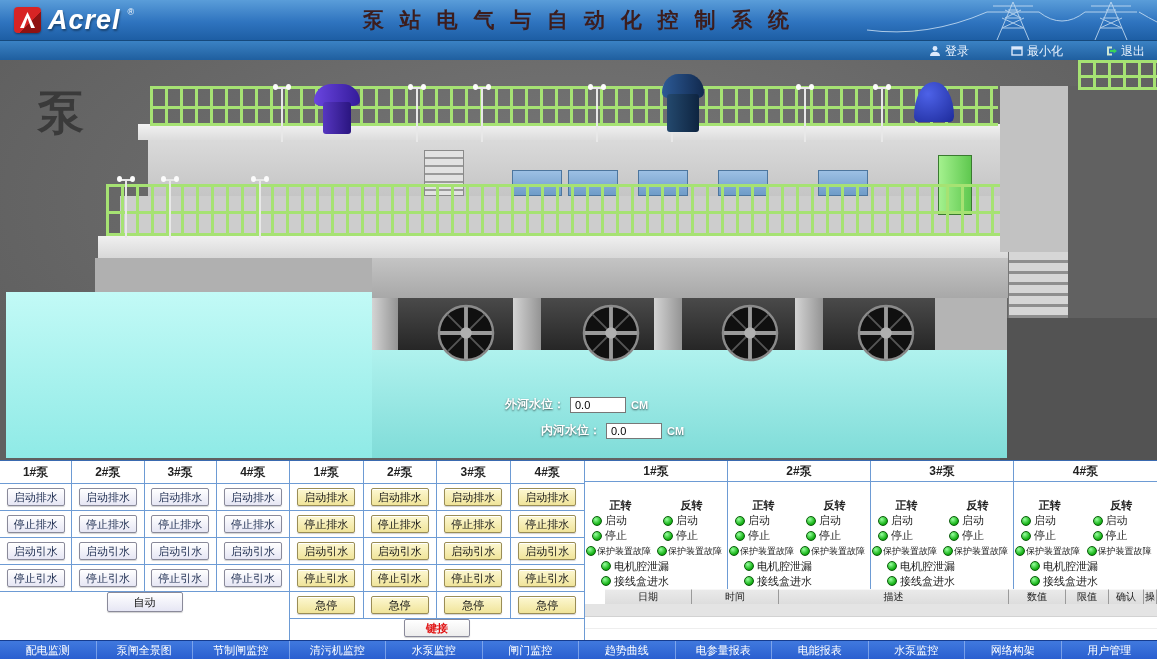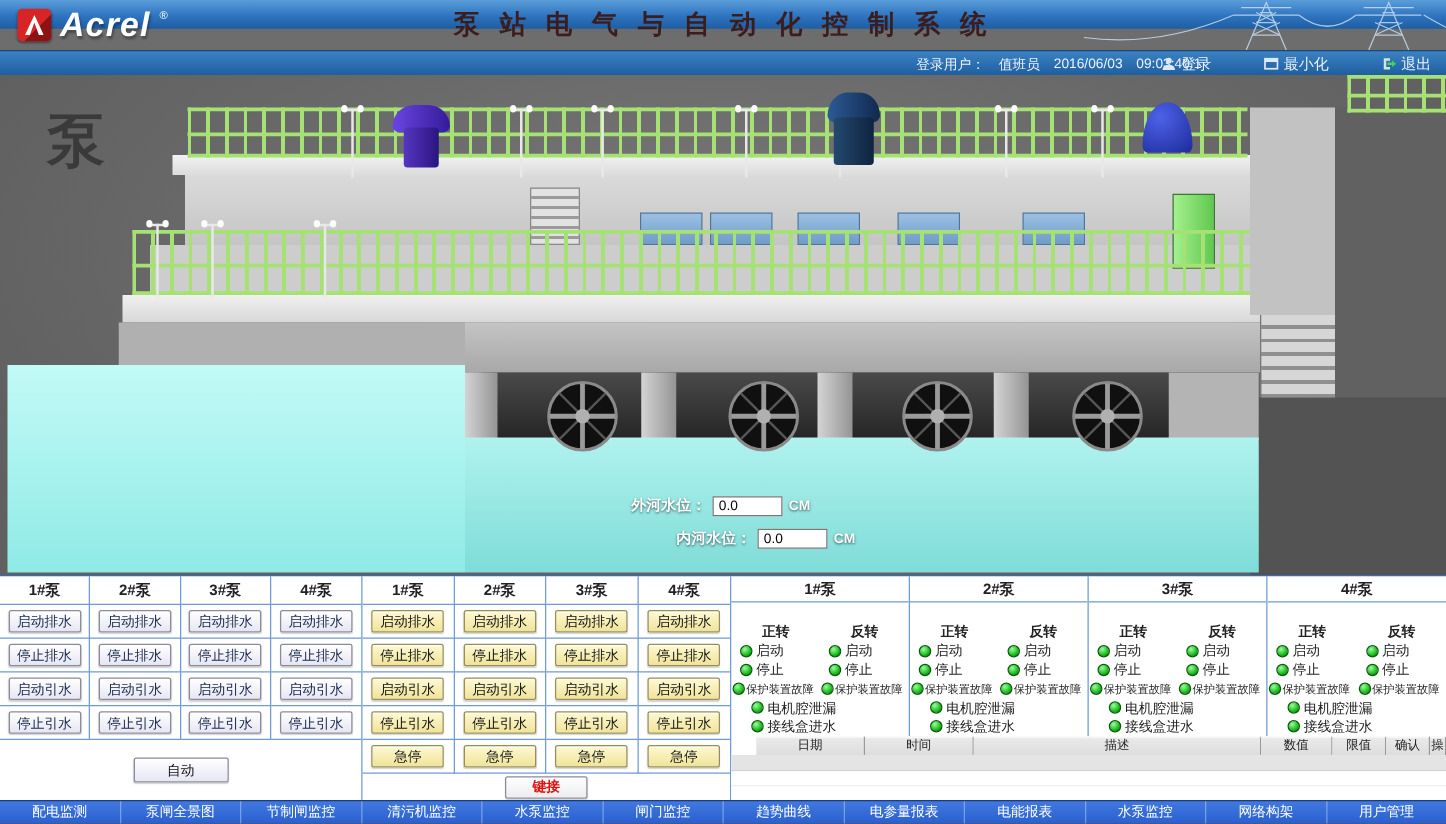--- a/index.html
+++ b/index.html
@@ -1,21 +1,21 @@
 <!DOCTYPE html>
 <html style="--header-blue: #2f74bf; --nav-blue: #2a5fd0; --led-green: #17b317; --rail-green: #a6e273; --water-cyan: #8feae6; --button-yellow: #f0e49a; --link-red: #e01212; --logo-red: #d82424;"><head>
 <meta charset="utf-8">
 <style>
   *{margin:0;padding:0;box-sizing:border-box}
   body{font-family:"Liberation Sans","DejaVu Sans",sans-serif;background:#222;}
   button{font-family:inherit;}
   .app{position:relative;width:1157px;height:659px;overflow:hidden;background:#6d6d6d;}
 
   
-  .topbar{position:absolute;top:0;left:0;width:100%;height:23px;
+  .topbar{position:absolute;top:0;left:0;width:100%;height:40px;
     background:linear-gradient(180deg,#5a9dd9 0%,var(--header-blue,#2f74bf) 55%,#1d5ea4 100%);}
   .logo{position:absolute;left:14px;top:4px;display:flex;align-items:flex-start;gap:7px;}
   .logo-icon{width:27px;height:26px;margin-top:3px;position:relative;border-radius:4px;
     background:linear-gradient(135deg,var(--logo-red,#d82424) 0 60%,#8f1212 60%);box-shadow:0 1px 2px rgba(0,0,0,.4);}
   .logo-icon::after{content:"";position:absolute;left:6px;top:5px;width:15px;height:16px;background:#fff;
     clip-path:polygon(0 100%,50% 0,100% 100%,74% 100%,50% 38%,26% 100%);}
   .logo-text{color:#fff;font-size:27px;line-height:32px;font-weight:bold;font-style:italic;letter-spacing:1px;
     text-shadow:1px 2px 2px rgba(0,0,0,.35);}
   .logo-reg{color:#fff;font-size:9px;margin-top:3px;}
   .app-title{position:absolute;left:50%;top:0;transform:translateX(-50%);height:40px;line-height:40px;
@@ -97,21 +97,21 @@
   .panel{border-right:1px solid #6d9bd4;display:flex;flex-direction:column;}
   .panel-left{width:290px;}
   .panel-mid{width:295px;}
   .panel-right{flex:1;border-right:none;}
   .grid4{display:grid;grid-template-columns:repeat(4,1fr);}
   .pc-head{height:23px;line-height:23px;text-align:center;font-weight:bold;font-size:12px;
     border-right:1px solid #6d9bd4;border-bottom:1px solid #6d9bd4;}
   .pc-cell{height:27px;display:flex;align-items:center;justify-content:center;
     border-right:1px solid #6d9bd4;border-bottom:1px solid #6d9bd4;}
   .grid4>*:nth-child(4n){border-right:none;}
-  .pc-foot{flex:1;display:flex;align-items:center;justify-content:center;}
+  .pc-foot{flex:1;display:flex;align-items:flex-start;justify-content:center;}
   .btn{min-width:58px;height:18px;font-size:11px;border:1px solid #8a8a9a;border-radius:2px;cursor:pointer;
     background:linear-gradient(#ffffff,#e6e6f4);box-shadow:inset 0 1px 0 #fff,0 1px 1px rgba(0,0,0,.18);
     color:#16264a;padding:0 3px;}
   .btn-y{background:linear-gradient(#fdf8d2,var(--button-yellow,#f0e49a));border-color:#9a8d55;color:#111;}
   .btn-wide{min-width:76px;height:20px;color:#111;}
   .btn-link{min-width:66px;color:var(--link-red,#e01212);font-weight:bold;background:linear-gradient(#fff,#ededed);}
   
   .ps-row{display:grid;grid-template-columns:repeat(4,1fr);height:128px;}
   .ps-sec{border-right:1px solid #6d9bd4;display:flex;flex-direction:column;overflow:hidden;}
   .ps-sec:last-child{border-right:none;}
@@ -157,26 +157,20 @@
         <path d="M120 12 h52 M126 6 h40"></path>
         <path d="M228 40 L244 2 L260 40 M233 28 h22 M236 18 h16 M239 10 h10"></path>
         <path d="M233 28 l22 -10 M255 28 l-22 -10"></path>
         <path d="M218 12 h52 M224 6 h40"></path>
         <path d="M0 30 Q 60 38 120 12 M172 12 Q 195 30 218 12 M272 12 Q 282 18 290 22"></path>
       </g>
     </svg>
   </header>
 
   <div class="statusbar">
-    <div class="sb-info">
-      <span>登录用户：</span>
-      <span>值班员</span>
-      <span>2016/06/03</span>
-      <span>09:03:40.1</span>
-    </div>
     <div class="sb-actions">
       <span class="sb-btn">
         <svg width="12" height="12" viewBox="0 0 12 12">
             <circle cx="6" cy="3.5" r="2.4" fill="#dce9fb"></circle>
             <path d="M1 11c0-2.8 2.2-4.2 5-4.2s5 1.4 5 4.2z" fill="#dce9fb"></path>
           </svg>
         <span>登录</span>
       </span>
       <span class="sb-btn">
         <svg width="12" height="12" viewBox="0 0 12 12">

